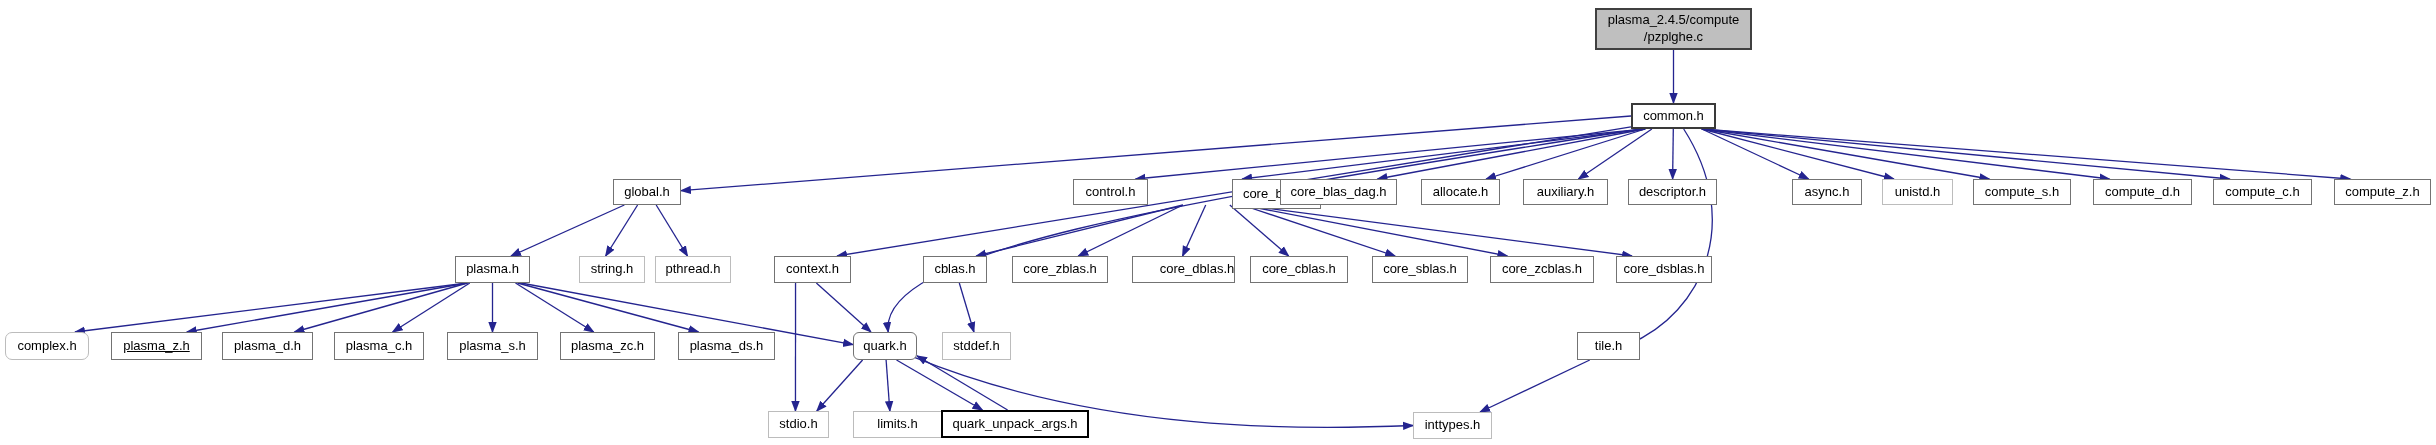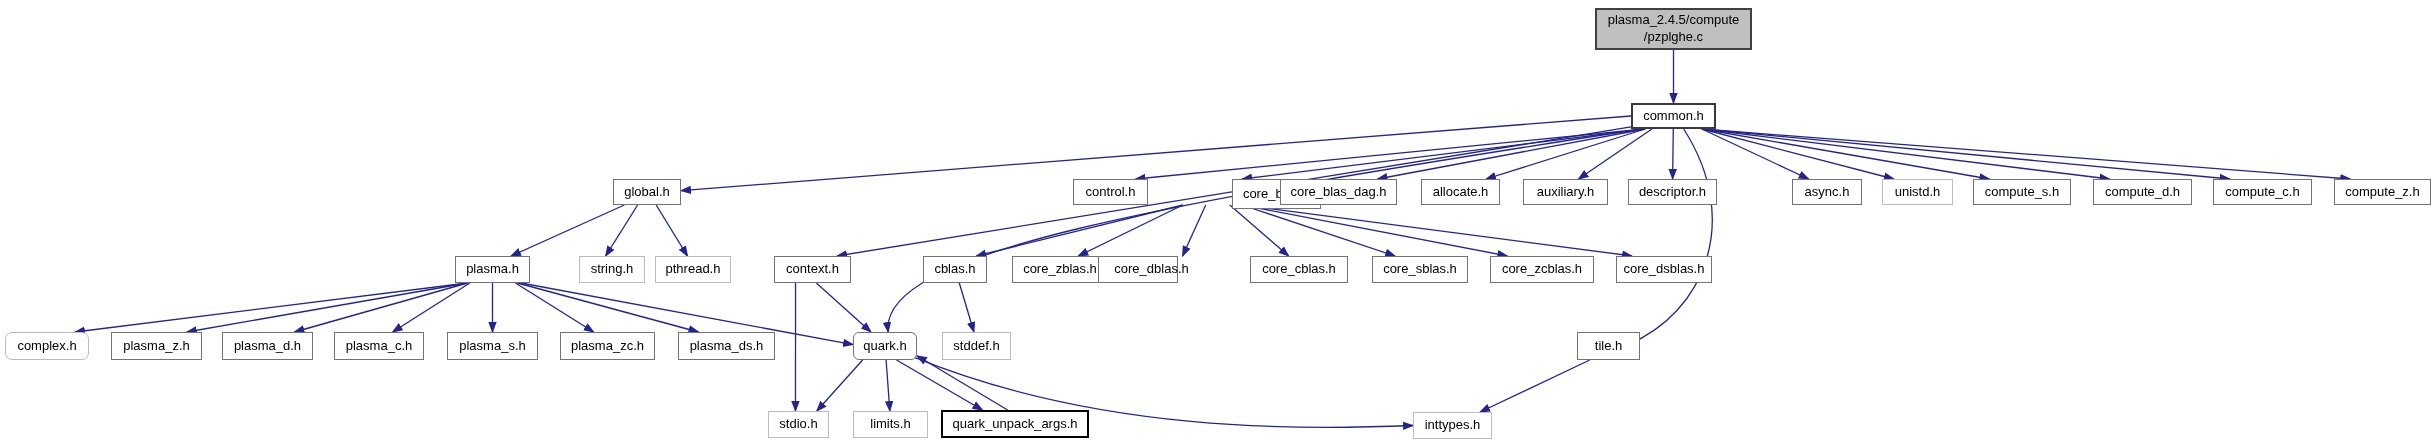--- a/index.html
+++ b/index.html
@@ -86,33 +86,33 @@
       <div class="node internal" style="left: 1973px; top: 179px; width: 98px; height: 26px;">compute_s.h</div>
       <div class="node internal" style="left: 2093px; top: 179px; width: 99px; height: 26px;">compute_d.h</div>
       <div class="node internal" style="left: 2213px; top: 179px; width: 99px; height: 26px;">compute_c.h</div>
       <div class="node internal" style="left: 2334px; top: 179px; width: 97px; height: 26px;">compute_z.h</div>
       <div class="node internal" style="left: 455px; top: 256px; width: 75px; height: 27px;">plasma.h</div>
       <div class="node external" style="left: 567px; top: 256px; width: 66px; height: 27px; margin-left: 12px;">string.h</div>
       <div class="node external" style="left: 655px; top: 256px; width: 76px; height: 27px;">pthread.h</div>
       <div class="node internal" style="left: 774px; top: 256px; width: 77px; height: 27px;">context.h</div>
       <div class="node internal" style="left: 923px; top: 256px; width: 64px; height: 27px;">cblas.h</div>
       <div class="node internal" style="left: 1012px; top: 256px; width: 96px; height: 27px;">core_zblas.h</div>
-      <div class="node internal" style="left: 1098px; top: 256px; width: 80px; height: 27px; padding-left: 27px;">core_dblas.h</div>
+      <div class="node internal" style="left: 1132px; top: 256px; width: 103px; height: 27px; padding-left: 27px;">core_dblas.h</div>
       <div class="node internal" style="left: 1250px; top: 256px; width: 98px; height: 27px;">core_cblas.h</div>
       <div class="node internal" style="left: 1372px; top: 256px; width: 96px; height: 27px;">core_sblas.h</div>
       <div class="node internal" style="left: 1490px; top: 256px; width: 104px; height: 27px;">core_zcblas.h</div>
       <div class="node internal" style="left: 1616px; top: 256px; width: 96px; height: 27px;">core_dsblas.h</div>
       <div class="node external" style="left: 5px; top: 332px; width: 84px; height: 28px; border-radius: 7px;">complex.h</div>
-      <div class="node internal" style="left: 111px; top: 332px; width: 91px; height: 28px;">plasma_z.h</div>
+      <div class="node internal" style="left: 111px; top: 332px; width: 91px; height: 28px; text-decoration: underline;">plasma_z.h</div>
       <div class="node internal" style="left: 222px; top: 332px; width: 91px; height: 28px;">plasma_d.h</div>
       <div class="node internal" style="left: 334px; top: 332px; width: 90px; height: 28px;">plasma_c.h</div>
       <div class="node internal" style="left: 447px; top: 332px; width: 91px; height: 28px;">plasma_s.h</div>
       <div class="node internal" style="left: 560px; top: 332px; width: 95px; height: 28px;">plasma_zc.h</div>
       <div class="node internal" style="left: 678px; top: 332px; width: 97px; height: 28px; text-align: right;">plasma_ds.h</div>
       <div class="node internal" style="left: 853px; top: 332px; width: 64px; height: 28px; border-radius: 6px;">quark.h</div>
       <div class="node external" style="left: 942px; top: 332px; width: 69px; height: 28px;">stddef.h</div>
       <div class="node internal" style="left: 1577px; top: 332px; width: 63px; height: 28px;">tile.h</div>
       <div class="node external" style="left: 768px; top: 411px; width: 61px; height: 27px;">stdio.h</div>
-      <div class="node external" style="left: 853px; top: 411px; width: 75px; height: 27px;">limits.h</div>
+      <div class="node external" style="left: 853px; top: 411px; width: 89px; height: 27px;">limits.h</div>
       <div class="node strong" style="left: 941px; top: 410px; width: 148px; height: 28px;">quark_unpack_args.h</div>
       <div class="node external" style="left: 1413px; top: 412px; width: 79px; height: 27px;">inttypes.h</div>
     </div>
 </div>
 
 </body></html>

